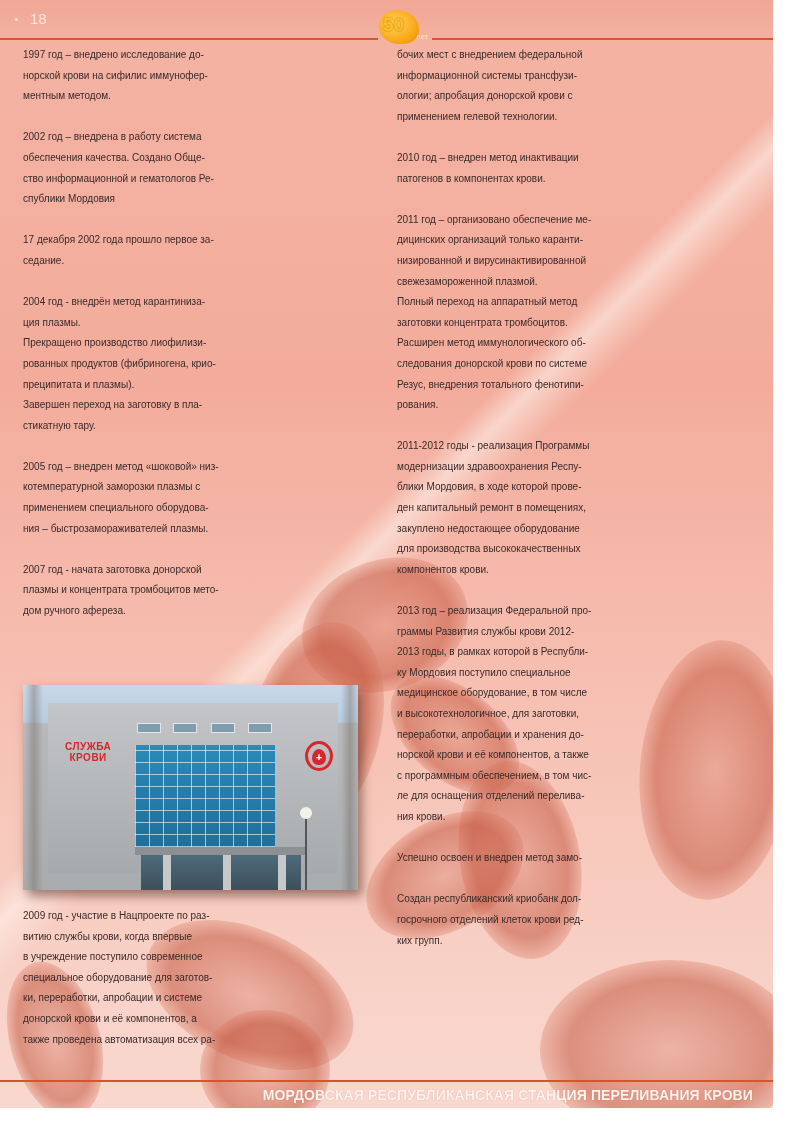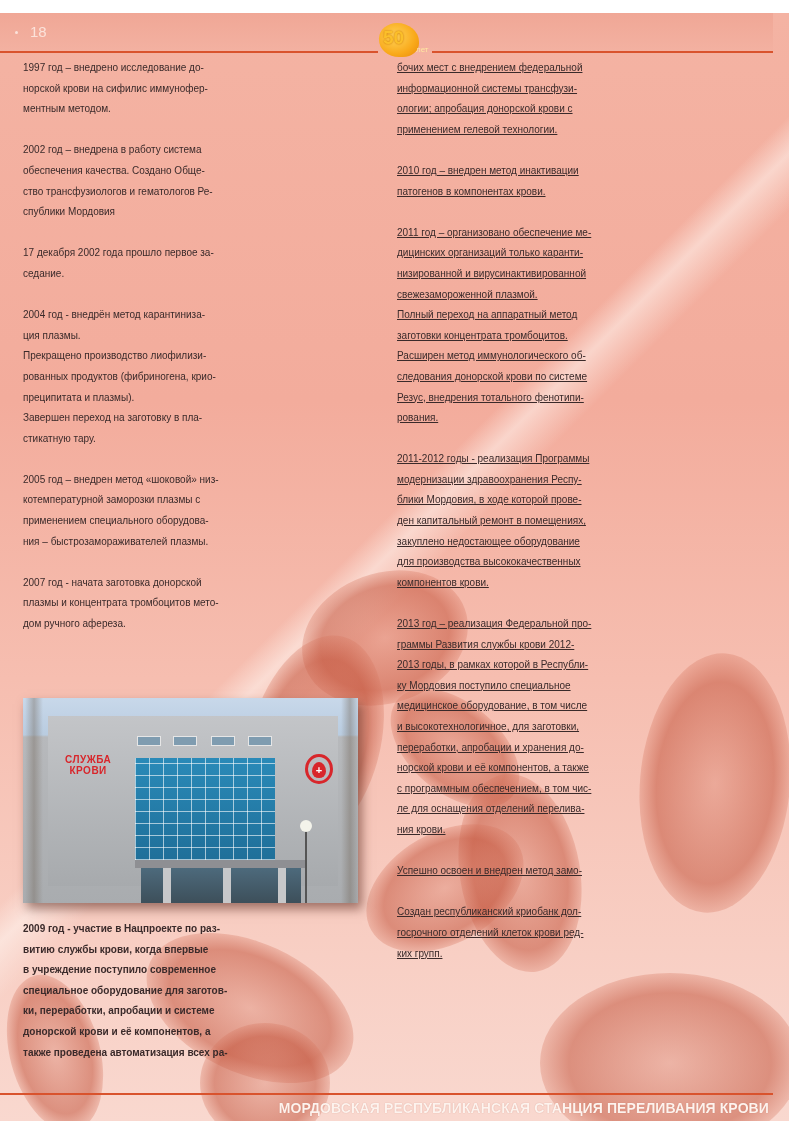--- a/index.html
+++ b/index.html
@@ -2,26 +2,25 @@
 <html><head>
 <meta charset="utf-8">
 <style>
   html, body { margin: 0; padding: 0; }
   body {
     width: 793px; height: 1122px; overflow: hidden; position: relative;
     background: #ffffff;
     font-family: "Liberation Sans", "DejaVu Sans", sans-serif;
   }
   .page {
-    position: absolute; left: 0; top: 13px; width: 773px; height: 1108px;
+    position: absolute; left: 0; top: 0; width: 773px; height: 1108px;
     overflow: hidden;
     background:
       linear-gradient(135deg, rgba(255,255,255,0) 0%, rgba(255,255,255,0) 47%, rgba(255,245,240,0.55) 49%, rgba(255,255,255,0) 52%, rgba(255,255,255,0) 100%),
       linear-gradient(180deg, #f4b3a3 0%, #f3ac9c 35%, #f6beb0 60%, #f8cfc4 85%, #f9d8cf 100%);
-    padding-left: 16px;
   }
   
   .cell {
     position: absolute; border-radius: 50%;
     background: radial-gradient(ellipse at center, rgba(214,118,96,0.35) 0%, rgba(196,86,62,0.55) 55%, rgba(226,140,118,0.25) 75%, rgba(255,255,255,0) 78%);
   }
   .topbar {
     position: absolute; left: 0; top: 0; width: 773px; height: 38px;
     background: linear-gradient(180deg, #f0a796 0%, #f3b1a1 100%);
   }
@@ -47,21 +46,21 @@
     text-shadow: 0 0 2px #c86f00;
   }
   .logo .sub {
     position: absolute; left: 41px; top: 24px; font-size: 8px; color: #ffe7a0; font-weight: normal;
   }
   .column {
     position: absolute; font-size: 10px; line-height: 20.6px; color: #3a2a2a;
     text-align: justify;
   }
   .col-left { left: 23px; top: 45px; width: 340px; }
-  .col-right { left: 397px; top: 45px; width: 340px; text-decoration: underline; }
+  .col-right { left: 397px; top: 45px; width: 340px; }
   .para { margin: 0 0 20.6px 0; }
   .para .line { display: block; }
   .photo {
     position: absolute; left: 23px; top: 685px; width: 335px; height: 205px;
     box-shadow: 4px 6px 10px rgba(90,40,30,0.55);
     overflow: hidden;
     background: linear-gradient(180deg, #c8d8ea 0%, #b9cce0 18%, #b7b9bc 19%, #a9acaf 100%);
   }
   .photo .facade { position: absolute; left: 25px; top: 18px; width: 290px; height: 170px; background: linear-gradient(180deg,#c3c5c8,#a7aaad); }
   .photo .glass {
@@ -74,21 +73,21 @@
   .photo .win { position: absolute; top: 38px; width: 22px; height: 8px; background: #7f9cb0; border: 1px solid #e6e6e6; }
   .photo .sign { position: absolute; left: 42px; top: 56px; color: #d8262b; font-weight: bold; font-size: 10px; line-height: 11px; text-align: center; letter-spacing: 0.5px; }
   .photo .heart { position: absolute; left: 282px; top: 56px; width: 28px; height: 30px; border-radius: 50%; border: 3px solid #d8262b; box-sizing: border-box; }
   .photo .drop { position: absolute; left: 289px; top: 64px; width: 14px; height: 16px; border-radius: 50% 50% 50% 50% / 60% 60% 40% 40%; background: #d8262b; color: #fff; font-size: 11px; line-height: 16px; text-align: center; font-weight: bold; }
   .photo .canopy { position: absolute; left: 112px; top: 162px; width: 170px; height: 8px; background: #8e8f93; }
   .photo .entry { position: absolute; left: 118px; top: 170px; width: 160px; height: 35px; background: linear-gradient(180deg,#4d6a7c,#3d4f5a); }
   .photo .pillar { position: absolute; top: 170px; width: 8px; height: 35px; background: #c7c8ca; }
   .photo .tree { position: absolute; top: 0; width: 18px; height: 205px; background: linear-gradient(90deg, rgba(120,110,100,0.0), rgba(120,110,100,0.45), rgba(120,110,100,0.0)); }
   .photo .lamp { position: absolute; left: 282px; top: 130px; width: 2px; height: 75px; background: #555; }
   .photo .lamphead { position: absolute; left: 277px; top: 122px; width: 12px; height: 12px; border-radius: 50%; background: #f3f3ea; }
-  .col-left-2 { left: 23px; top: 906px; width: 340px; font-weight: bold; }
+  .col-left-2 { left: 23px; top: 906px; width: 340px; }
   .footer-text {
     position: absolute; right: 20px; top: 1087px;
     font-size: 14px; font-weight: bold; color: #fdf3ee; letter-spacing: 0.1px;
     text-shadow: 0 0 1px rgba(160,60,40,0.4);
   }
 </style>
 </head>
 <body>
 
 <div class="page">
@@ -119,21 +118,21 @@
 
   <div class="column col-left">
     <p class="para">
       <span class="line">1997 год – внедрено исследование до-</span>
       <span class="line">норской крови на сифилис иммунофер-</span>
       <span class="line">ментным методом.</span>
     </p>
     <p class="para">
       <span class="line">2002 год – внедрена в работу система</span>
       <span class="line">обеспечения качества. Создано Обще-</span>
-      <span class="line">ство трансфузиологов и гематологов Ре-</span>
+      <span class="line">ство информационной и гематологов Ре-</span>
       <span class="line">спублики Мордовия</span>
     </p>
     <p class="para">
       <span class="line">17 декабря 2002 года прошло первое за-</span>
       <span class="line">седание.</span>
     </p>
     <p class="para">
       <span class="line">2004 год - внедрён метод карантиниза-</span>
       <span class="line">ция плазмы.</span>
       <span class="line">Прекращено производство лиофилизи-</span>

